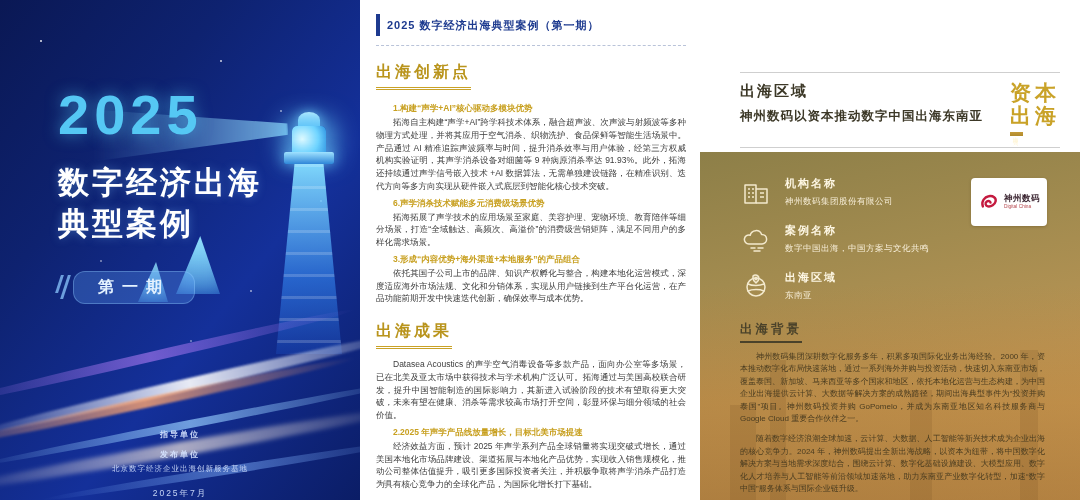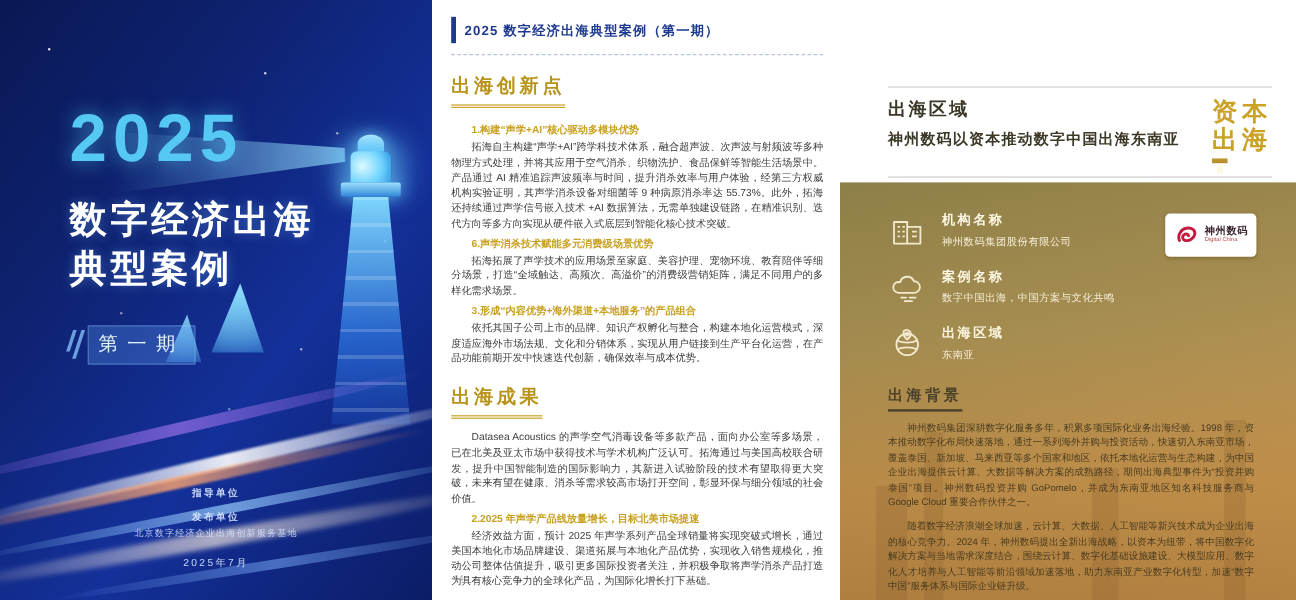--- a/index.html
+++ b/index.html
@@ -43,23 +43,23 @@
         background: linear-gradient(to right, rgba(255,235,220,0), rgba(255,240,225,.65), rgba(255,235,220,0)); filter:blur(2px); }
   .t6 { left:40px; top:466px; width:380px; height:8px; transform:rotate(-9deg);
         background: linear-gradient(to right, rgba(120,170,255,0), rgba(130,180,255,.5), rgba(120,170,255,0)); }
   .cover-text { position:absolute; left:58px; top:82px; z-index:3; }
   .cover-year { font-size:56px; font-weight:bold; letter-spacing:5px; color:#55c8f4; text-shadow:0 0 16px rgba(85,200,244,.6); }
   .cover-title { margin-top:16px; font-size:31px; font-weight:bold; color:#ffffff; letter-spacing:3px; line-height:1.32; text-shadow:0 0 10px rgba(120,190,255,.4); }
   .issue-row { margin-top:26px; display:flex; align-items:center; }
   .issue-bars { display:flex; gap:3px; margin-right:6px; }
   .issue-bars i { display:block; width:3px; height:18px; background:rgba(140,200,255,.75); transform:skewX(-18deg); }
   .issue-bars i:nth-child(2){ height:24px; }
-  .issue-badge { padding:5px 8px; background:rgba(100,170,255,.28); border:1px solid rgba(150,210,255,.35);
-                 border-radius:1px; color:#e4f2ff; font-size:16px; letter-spacing:8px; font-weight:normal; }
-  .cover-footer { position:absolute; left:0; right:0; bottom:24px; text-align:center; z-index:3; color:#d6e4ff; }
+  .issue-badge { padding:5px 24px; background:rgba(100,170,255,.28); border:1px solid rgba(150,210,255,.35);
+                 border-radius:12px; color:#e4f2ff; font-size:16px; letter-spacing:8px; font-weight:bold; }
+  .cover-footer { position:absolute; left:0; right:0; bottom:0; text-align:center; z-index:3; color:#d6e4ff; }
   .cf-label { font-size:8px; font-weight:bold; letter-spacing:2px; opacity:.95; }
   .cf-line  { font-size:7.5px; margin-top:4px; letter-spacing:1px; opacity:.85; }
   .cf-gap   { height:9px; }
   .cf-date  { margin-top:14px; font-size:8.5px; letter-spacing:2px; opacity:.9; }
 
   
   .page { position:absolute; left:360px; top:0; width:340px; height:500px; background:#ffffff; padding:14px 14px 0 16px; }
   .page-header { display:flex; align-items:center; border-bottom:1px dashed #b9c3d9; padding-bottom:9px; }
   .ph-bar { width:4px; height:22px; background:#1d3a8f; margin-right:7px; }
   .ph-text { font-size:11px; font-weight:bold; color:#1d3a8f; letter-spacing:1px; }
@@ -85,21 +85,21 @@
   .city-overlay { position:absolute; inset:0; z-index:0; pointer-events:none;
             background: linear-gradient(to bottom, rgba(0,0,0,0) 38%, rgba(190,115,40,.28) 72%, rgba(145,85,28,.38) 100%); }
   .bldg { position:absolute; bottom:0; background:rgba(110,75,30,.16); z-index:0; }
   .b1{ left:30px; width:26px; height:95px; } .b2{ left:70px; width:16px; height:140px; }
   .b3{ left:210px; width:22px; height:110px; } .b4{ left:320px; width:18px; height:150px; }
   .golden-inner { position:relative; z-index:1; padding:24px 35px 0 40px; height:100%; }
   .info-row { display:flex; align-items:flex-start; margin-bottom:15px; }
   .info-icon { width:32px; height:32px; margin-right:13px; flex:none; }
   .info-label { font-size:11px; font-weight:bold; color:#fdf6e3; letter-spacing:2px; }
   .info-value { font-size:8.5px; color:#f7eed8; margin-top:5px; letter-spacing:.5px; }
-  .logo-box { position:absolute; right:33px; top:26px; width:76px; height:36px; background:#ffffff; border-radius:4px;
+  .logo-box { position:absolute; right:33px; top:26px; width:76px; height:48px; background:#ffffff; border-radius:4px;
               display:flex; align-items:center; justify-content:center; gap:4px; box-shadow:0 1px 3px rgba(60,40,0,.25); z-index:2; }
   .logo-text { line-height:1.15; }
   .logo-cn { font-size:8.5px; font-weight:bold; color:#3a2430; letter-spacing:.5px; }
   .logo-en { font-size:4.8px; color:#b5484f; }
   .bg-title { display:inline-block; font-size:12.5px; font-weight:bold; color:#4a422a; letter-spacing:3px;
               border-bottom:2px solid #4a422a; padding-bottom:3px; margin-top:4px; font-family:"Liberation Serif", serif; }
   .bg-p { font-size:8px; color:#4a3c20; line-height:1.55; text-align:justify; text-indent:2em; margin-top:8px; width:305px; }
 </style>
 </head>
 <body>
@@ -147,21 +147,21 @@
   </div>
 
   <div class="page">
     <div class="page-header">
       <div class="ph-bar"></div>
       <div class="ph-text">2025 数字经济出海典型案例（第一期）</div>
     </div>
 
     <div><span class="sec-title">出海创新点</span></div>
     <div class="sub-head">1.构建“声学+AI”核心驱动多模块优势</div>
-    <p class="body-p">拓海自主构建“声学+AI”跨学科技术体系，融合超声波、次声波与射频波等多种物理方式处理，并将其应用于空气消杀、织物洗护、食品保鲜等智能生活场景中。产品通过 AI 精准追踪声波频率与时间，提升消杀效率与用户体验，经第三方权威机构实验证明，其声学消杀设备对细菌等 9 种病原消杀率达 55.73%。此外，拓海还持续通过声学信号嵌入技术 +AI 数据算法，无需单独建设链路，在精准识别、迭代方向等多方向实现从硬件嵌入式底层到智能化核心技术突破。</p>
+    <p class="body-p">拓海自主构建“声学+AI”跨学科技术体系，融合超声波、次声波与射频波等多种物理方式处理，并将其应用于空气消杀、织物洗护、食品保鲜等智能生活场景中。产品通过 AI 精准追踪声波频率与时间，提升消杀效率与用户体验，经第三方权威机构实验证明，其声学消杀设备对细菌等 9 种病原消杀率达 91.93%。此外，拓海还持续通过声学信号嵌入技术 +AI 数据算法，无需单独建设链路，在精准识别、迭代方向等多方向实现从硬件嵌入式底层到智能化核心技术突破。</p>
     <div class="sub-head">6.声学消杀技术赋能多元消费级场景优势</div>
     <p class="body-p">拓海拓展了声学技术的应用场景至家庭、美容护理、宠物环境、教育陪伴等细分场景，打造“全域触达、高频次、高溢价”的消费级营销矩阵，满足不同用户的多样化需求场景。</p>
     <div class="sub-head">3.形成“内容优势+海外渠道+本地服务”的产品组合</div>
     <p class="body-p">依托其国子公司上市的品牌、知识产权孵化与整合，构建本地化运营模式，深度适应海外市场法规、文化和分销体系，实现从用户链接到生产平台化运营，在产品功能前期开发中快速迭代创新，确保效率与成本优势。</p>
 
     <div><span class="sec-title">出海成果</span></div>
     <p class="body-p">Datasea Acoustics 的声学空气消毒设备等多款产品，面向办公室等多场景，已在北美及亚太市场中获得技术与学术机构广泛认可。拓海通过与美国高校联合研发，提升中国智能制造的国际影响力，其新进入试验阶段的技术有望取得更大突破，未来有望在健康、消杀等需求较高市场打开空间，彰显环保与细分领域的社会价值。</p>
     <div class="sub-head">2.2025 年声学产品线放量增长，目标北美市场提速</div>
     <p class="body-p">经济效益方面，预计 2025 年声学系列产品全球销量将实现突破式增长，通过美国本地化市场品牌建设、渠道拓展与本地化产品优势，实现收入销售规模化，推动公司整体估值提升，吸引更多国际投资者关注，并积极争取将声学消杀产品打造为具有核心竞争力的全球化产品，为国际化增长打下基础。</p>
 
@@ -239,18 +239,18 @@
               <circle cx="16" cy="8.5" r="1" fill="#f3e9cd"></circle>
             </g>
           </svg>
           <div>
             <div class="info-label">出海区域</div>
             <div class="info-value">东南亚</div>
           </div>
         </div>
 
         <div><span class="bg-title">出海背景</span></div>
-        <p class="bg-p">神州数码集团深耕数字化服务多年，积累多项国际化业务出海经验。1998 年，资本推动数字化布局快速落地，通过一系列海外并购与投资活动，快速切入东南亚市场，覆盖泰国、新加坡、马来西亚等多个国家和地区，依托本地化运营与生态构建，为中国企业出海提供云计算、大数据等解决方案的成熟路径，期间出海典型事件为“投资并购泰国”项目。神州数码投资并购 GoPomelo，并成为东南亚地区知名科技服务商与 Google Cloud 重要合作伙伴之一。</p>
+        <p class="bg-p">神州数码集团深耕数字化服务多年，积累多项国际化业务出海经验。2000 年，资本推动数字化布局快速落地，通过一系列海外并购与投资活动，快速切入东南亚市场，覆盖泰国、新加坡、马来西亚等多个国家和地区，依托本地化运营与生态构建，为中国企业出海提供云计算、大数据等解决方案的成熟路径，期间出海典型事件为“投资并购泰国”项目。神州数码投资并购 GoPomelo，并成为东南亚地区知名科技服务商与 Google Cloud 重要合作伙伴之一。</p>
         <p class="bg-p">随着数字经济浪潮全球加速，云计算、大数据、人工智能等新兴技术成为企业出海的核心竞争力。2024 年，神州数码提出全新出海战略，以资本为纽带，将中国数字化解决方案与当地需求深度结合，围绕云计算、数字化基础设施建设、大模型应用、数字化人才培养与人工智能等前沿领域加速落地，助力东南亚产业数字化转型，加速“数字中国”服务体系与国际企业链升级。</p>
       </div>
     </div>
   </div>
 </div>
 
 </body></html>

